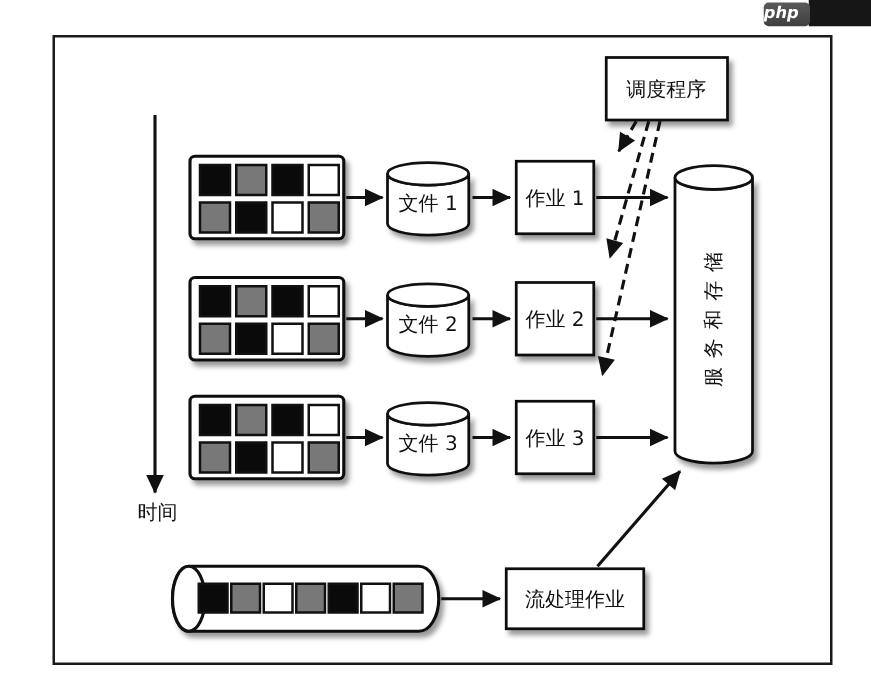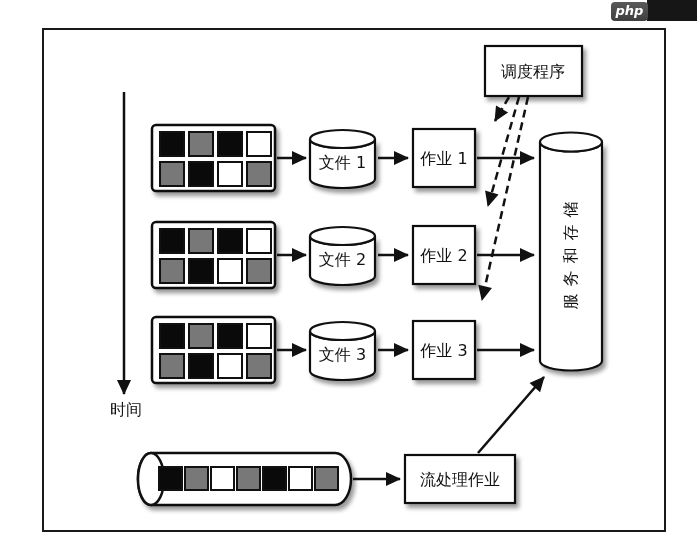--- a/index.html
+++ b/index.html
@@ -2,21 +2,21 @@
 <html><head>
 <meta charset="utf-8">
 <style>
   html,body{margin:0;padding:0;background:#fff;}
   body{width:697px;height:544px;position:relative;overflow:hidden;
        font-family:"DejaVu Sans",sans-serif;}
   .stage{position:absolute;inset:0;}
   .php-badge{position:absolute;left:611px;top:2px;width:37px;height:19px;
        background:linear-gradient(#5a5a5a,#3f3f3f);border-radius:4px;
        color:#fff;font-style:italic;font-weight:bold;font-size:13px;
-       text-align:center;line-height:18px;z-index:5;}
+       line-height:18px;z-index:5;}
   .wm-bar{position:absolute;left:647px;top:0;width:50px;height:21px;
        background:#161616;z-index:4;}
   svg text{font-family:"DejaVu Sans",sans-serif;fill:#111;}
   .lbl{font-size:16px;}
 </style>
 </head>
 <body>
 
 <div class="stage">
 

